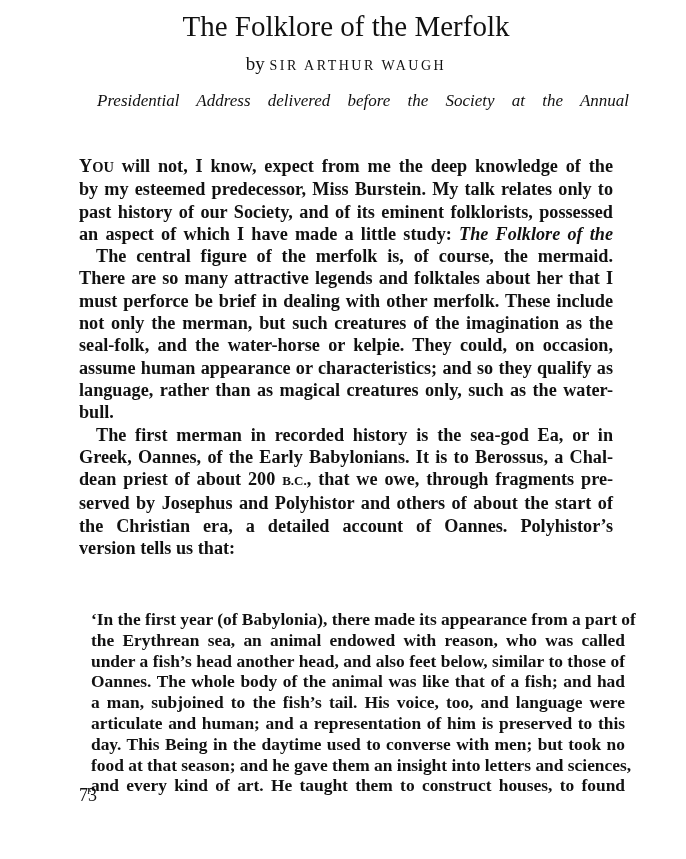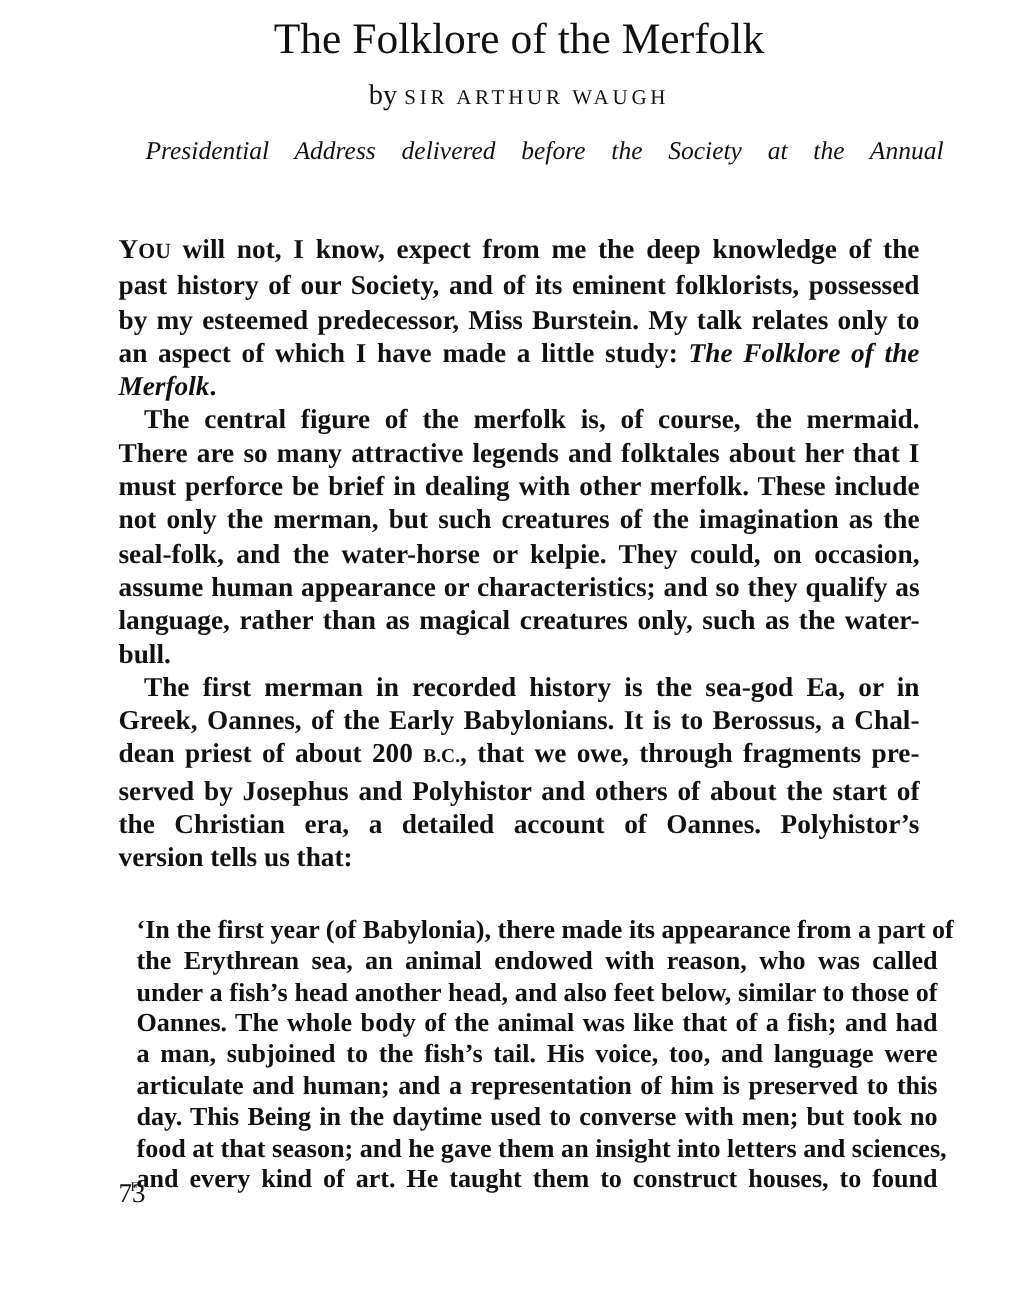--- a/index.html
+++ b/index.html
@@ -39,24 +39,23 @@
     <span class="sc">SIR ARTHUR WAUGH</span>
   </div>
 
   <div class="subtitle">
     <span class="line1">Presidential Address delivered before the Society at the Annual</span>
   </div>
 
   <div class="body">
     <p>
       <span class="l"><span>Y</span><span class="sc-lead">OU</span><span> will not, I know, expect from me the deep knowledge of the</span></span>
+      <span class="l">by my esteemed predecessor, Miss Burstein. My talk relates only to</span>
       <span class="l">past history of our Society, and of its eminent folklorists, possessed</span>
-      <span class="l">by my esteemed predecessor, Miss Burstein. My talk relates only to</span>
       <span class="l"><span>an aspect of which I have made a little study: </span><i>The Folklore of the</i></span>
-      <span class="l last"><i>Merfolk</i><span>.</span></span>
     </p>
     <p>
       <span class="l" style="padding-left:17px">The central figure of the merfolk is, of course, the mermaid.</span>
       <span class="l">There are so many attractive legends and folktales about her that I</span>
       <span class="l">must perforce be brief in dealing with other merfolk. These include</span>
       <span class="l">not only the merman, but such creatures of the imagination as the</span>
       <span class="l">seal-folk, and the water-horse or kelpie. They could, on occasion,</span>
       <span class="l">assume human appearance or characteristics; and so they qualify as</span>
       <span class="l">language, rather than as magical creatures only, such as the water-</span>
       <span class="l last">bull.</span>

